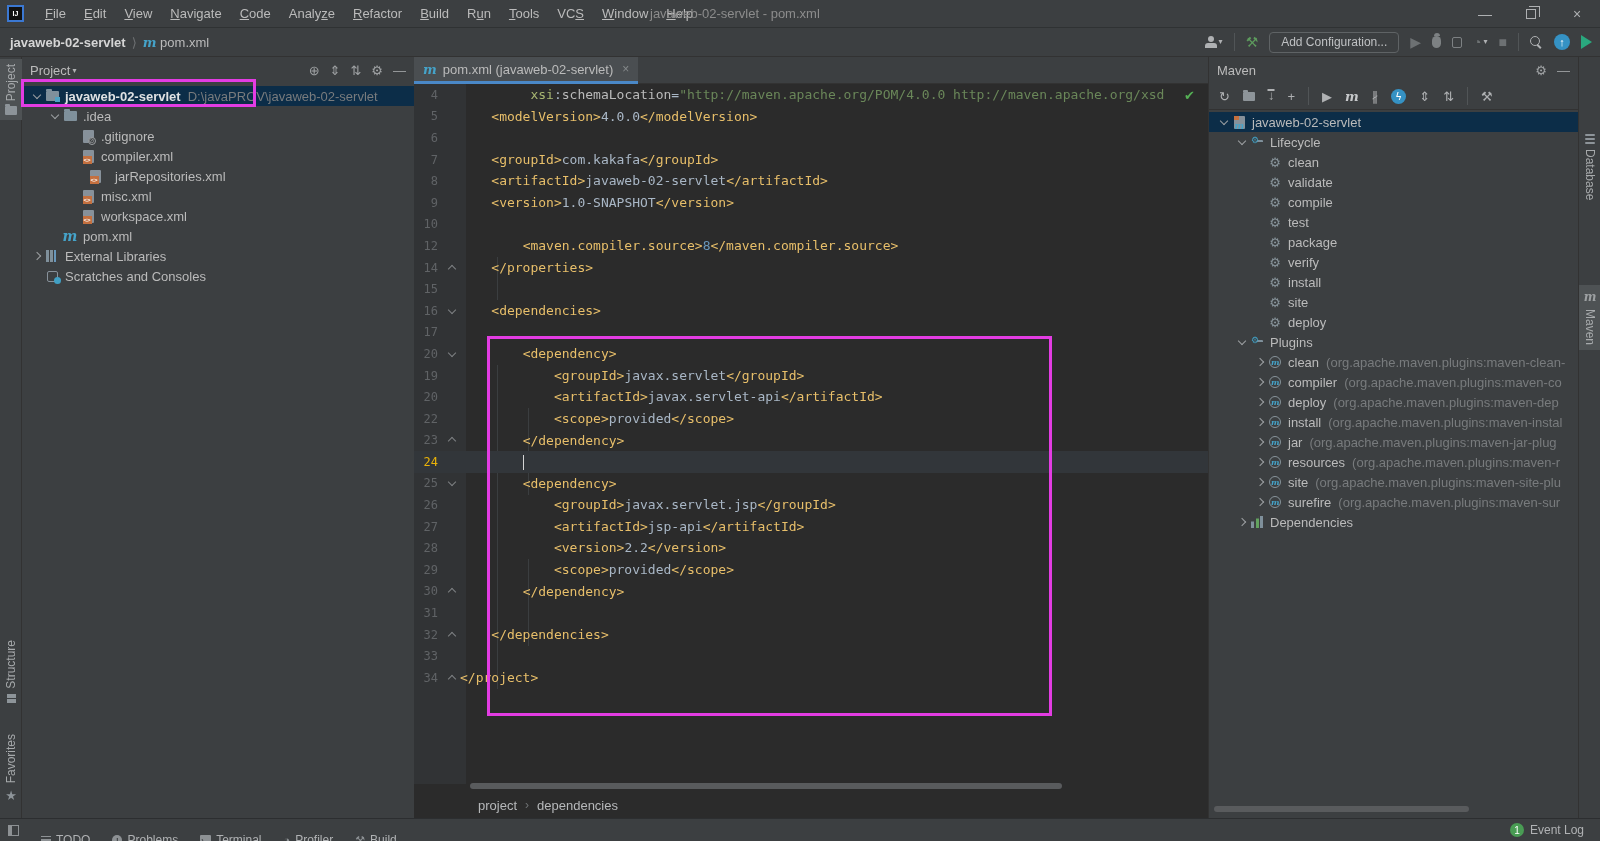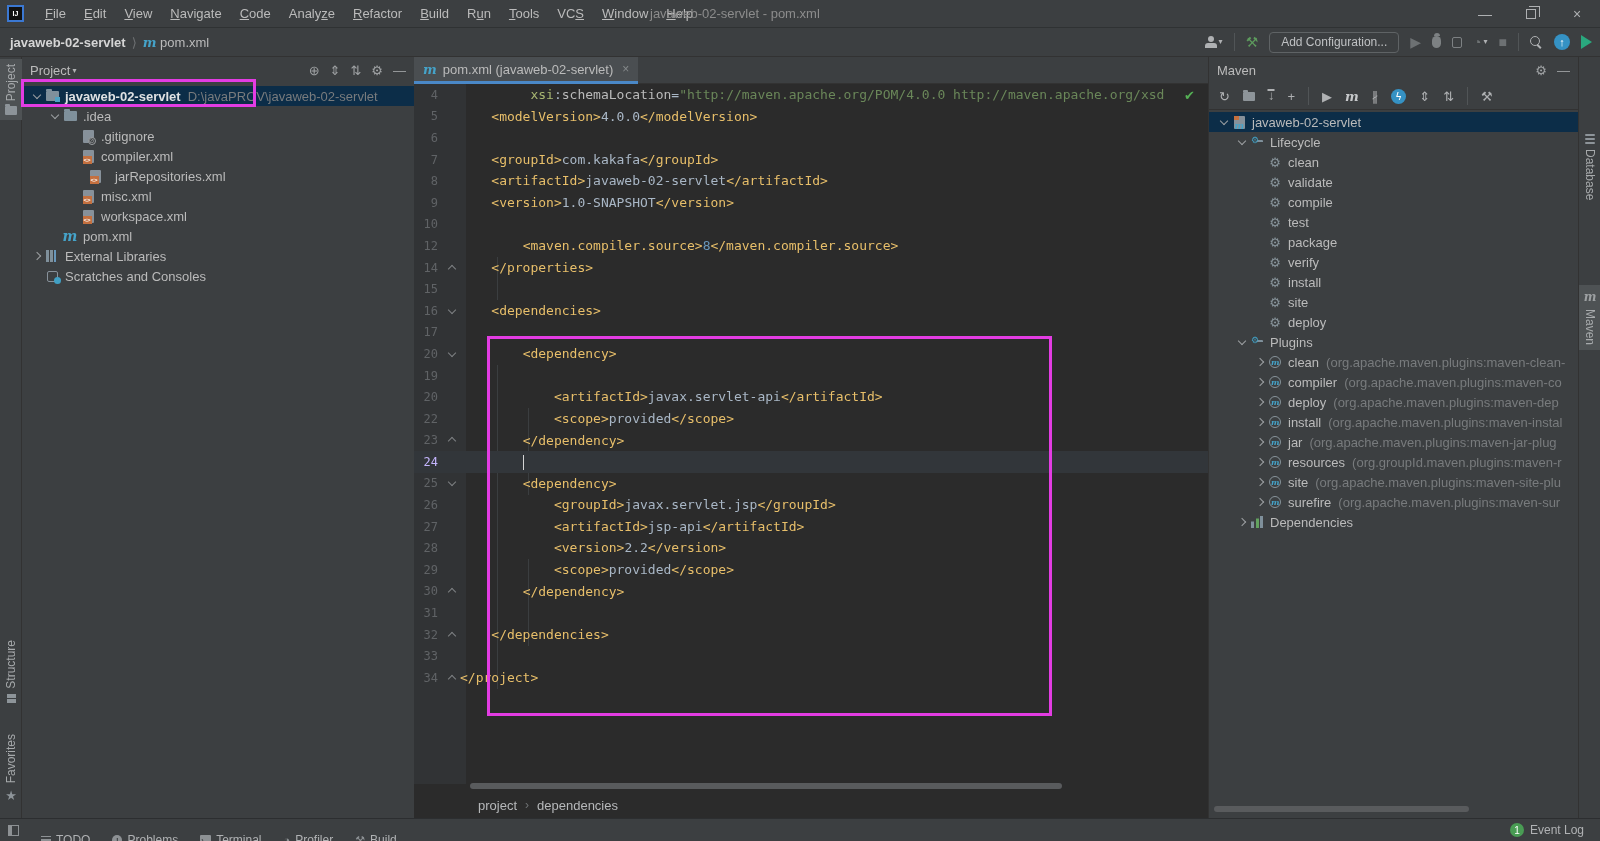--- a/index.html
+++ b/index.html
@@ -139,21 +139,21 @@
             border-bottom:1px solid #323232; display:flex; }
   #tab { height:27px; background:#4a4e51; display:flex; align-items:center; padding:0 9px; gap:6px;
          font-size:13px; color:#bbbbbb; border-bottom:3px solid #4a88c7; }
   #tab .x { color:#85898b; font-size:12px; margin-left:3px; }
   #code { position:absolute; left:0; top:27px; width:794px; height:700px; overflow:hidden; }
   #gutterbg { position:absolute; left:0; top:0; width:52px; height:700px; background:#313335; }
   .cl { position:relative; height:21.6px; display:flex; align-items:center;
         font-family:"DejaVu Sans Mono", monospace; font-size:13px; }
   .cl.active { background:#32363a; }
   .ln { width:30px; min-width:30px; text-align:right; padding-right:6px; color:#606366; font-size:12px; }
-  .cl.active .ln { color:#c4b5fd; }
+  .cl.active .ln { color:#eab308; }
   .foldc { width:16px; min-width:16px; display:flex; justify-content:center; align-items:center; }
   .fchev { width:6px; height:6px; border-right:1.4px solid #7e8183; border-bottom:1.4px solid #7e8183; }
   .fchev.o { transform:rotate(45deg); margin-top:-2px; }
   .fchev.c { transform:rotate(-135deg); margin-top:2px; }
   .ltext { white-space:pre; line-height:21.6px; }
   .tok-tag { color:#e8bf6a; } .tok-tx { color:#a9b7c6; } .tok-s { color:#6a8759; }
   .tok-ns { color:#a9b772; } .tok-attr { color:#bababa; } .tok-p { color:#a9b7c6; }
   .tok-num { color:#6897bb; }
   .caret { display:inline-block; width:1.5px; height:15px; background:#d4d4d4; vertical-align:middle; }
   .guide { position:absolute; width:1px; background:#3b3e40; }
@@ -473,20 +473,21 @@
           <div class="cl">
             <span class="ln">20</span>
             <span class="foldc">
               <span class="fchev o"></span>
             </span>
             <span class="ltext">        <span class="tok-tag">&lt;dependency&gt;</span></span>
           </div>
           <div class="cl">
             <span class="ln">19</span>
             <span class="foldc"></span>
+            <span class="ltext">            <span class="tok-tag">&lt;groupId&gt;</span><span class="tok-tx">javax.servlet</span><span class="tok-tag">&lt;/groupId&gt;</span></span>
           </div>
           <div class="cl">
             <span class="ln">20</span>
             <span class="foldc"></span>
             <span class="ltext">            <span class="tok-tag">&lt;artifactId&gt;</span><span class="tok-tx">javax.servlet-api</span><span class="tok-tag">&lt;/artifactId&gt;</span></span>
           </div>
           <div class="cl">
             <span class="ln">22</span>
             <span class="foldc"></span>
             <span class="ltext">            <span class="tok-tag">&lt;scope&gt;</span><span class="tok-tx">provided</span><span class="tok-tag">&lt;/scope&gt;</span></span>
@@ -750,21 +751,21 @@
         <div class="trow" style="padding-left: 44px;">
           <span class="chev-box">
             <span class="chev c"></span>
           </span>
           <span class="tico">
             <span class="ic-plugin">
               <span class="pm">m</span>
             </span>
           </span>
           <span class="tlabel">resources</span>
-          <span class="textra">(org.groupId.maven.plugins:maven-r</span>
+          <span class="textra">(org.apache.maven.plugins:maven-r</span>
         </div>
         <div class="trow" style="padding-left: 44px;">
           <span class="chev-box">
             <span class="chev c"></span>
           </span>
           <span class="tico">
             <span class="ic-plugin">
               <span class="pm">m</span>
             </span>
           </span>

